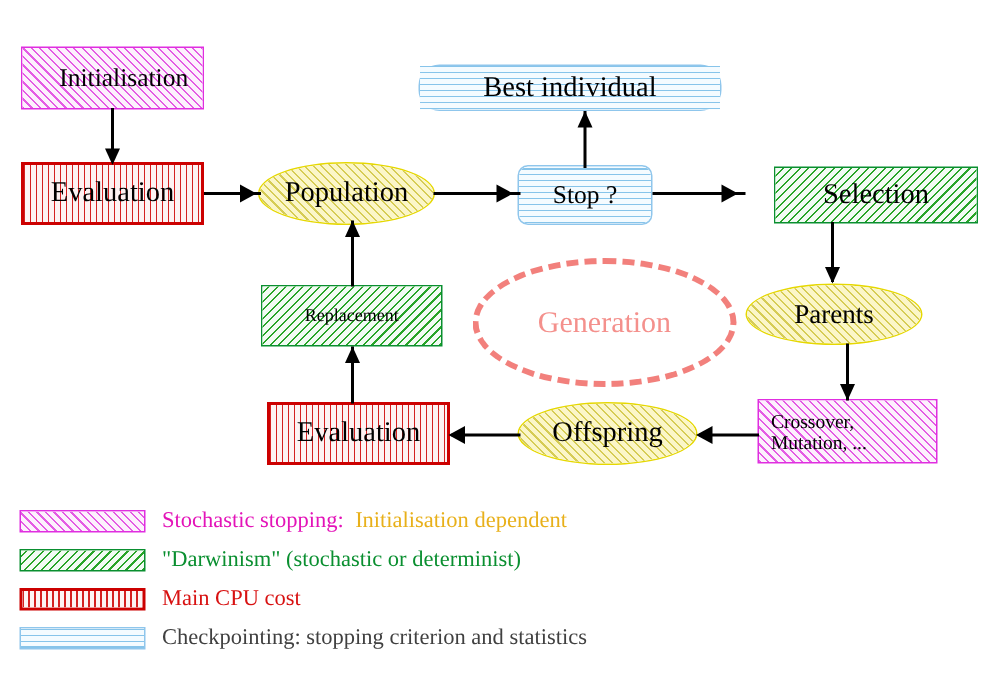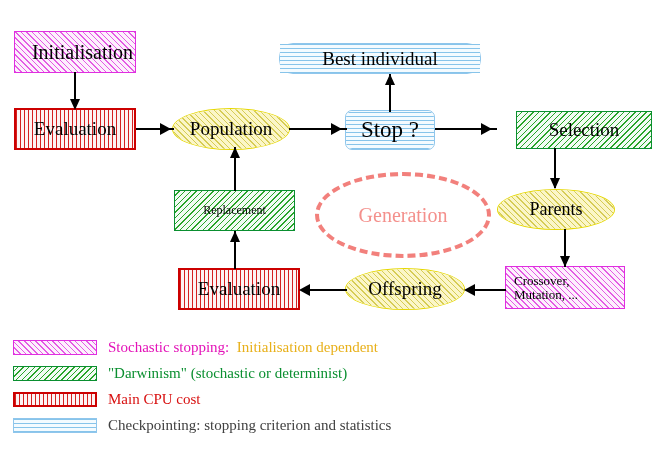--- a/index.html
+++ b/index.html
@@ -95,41 +95,41 @@
   <div class="ah ah-l" style="left:299px;top:284px;"></div>
 
   <div class="ln lnV" style="left:234px;top:231px;height:38px;"></div>
   <div class="ah ah-u" style="left:230px;top:231px;"></div>
 
   <div class="ln lnV" style="left:234px;top:147px;height:44px;"></div>
   <div class="ah ah-u" style="left:230px;top:147px;"></div>
 
   <div class="node b-magenta" style="left:14px;top:31px;width:122px;height:42px;">
     <span class="hatch h-magenta"></span>
-    <span class="lbl" style="font-size:20px;margin-left:15px;">Initialisation</span>
+    <span class="lbl" style="font-size:17px;margin-left:15px;">Initialisation</span>
   </div>
 
   <div class="node b-red" style="left:14px;top:108px;width:122px;height:42px;">
     <span class="hatch h-red"></span>
     <span class="lbl" style="font-size:19px;">Evaluation</span>
   </div>
 
   <div class="node ell b-yellow" style="left:172px;top:108px;width:118px;height:42px;align-items:center;">
     <span class="hatch h-yellow"></span>
     <span class="lbl" style="font-size:19px;">Population</span>
   </div>
 
   <div class="node b-blue" style="left:279px;top:43px;width:202px;height:31px;border-radius:14px;">
     <span class="hatch h-blue"></span>
     <span class="lbl" style="font-size:19px;">Best individual</span>
   </div>
 
   <div class="node rrect b-blue" style="left:345px;top:110px;width:90px;height:40px;">
     <span class="hatch h-blue"></span>
-    <span class="lbl" style="font-size:23px;">Stop ?</span>
+    <span class="lbl" style="font-size:17px;">Stop ?</span>
   </div>
 
   <div class="node b-green" style="left:500px;top:111px;width:136px;height:38px;margin-left:16px;">
     <span class="hatch h-green"></span>
     <span class="lbl" style="font-size:19px;">Selection</span>
   </div>
 
   <div class="node b-green" style="left:174px;top:190px;width:121px;height:41px;">
     <span class="hatch h-green"></span>
     <span class="lbl" style="font-size:12px;">Replacement</span>

